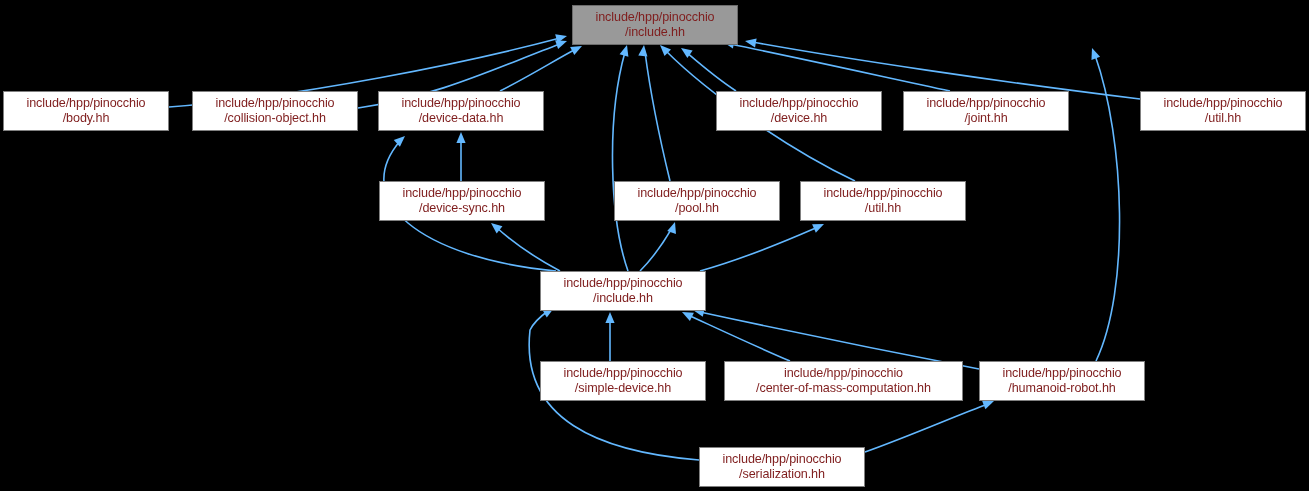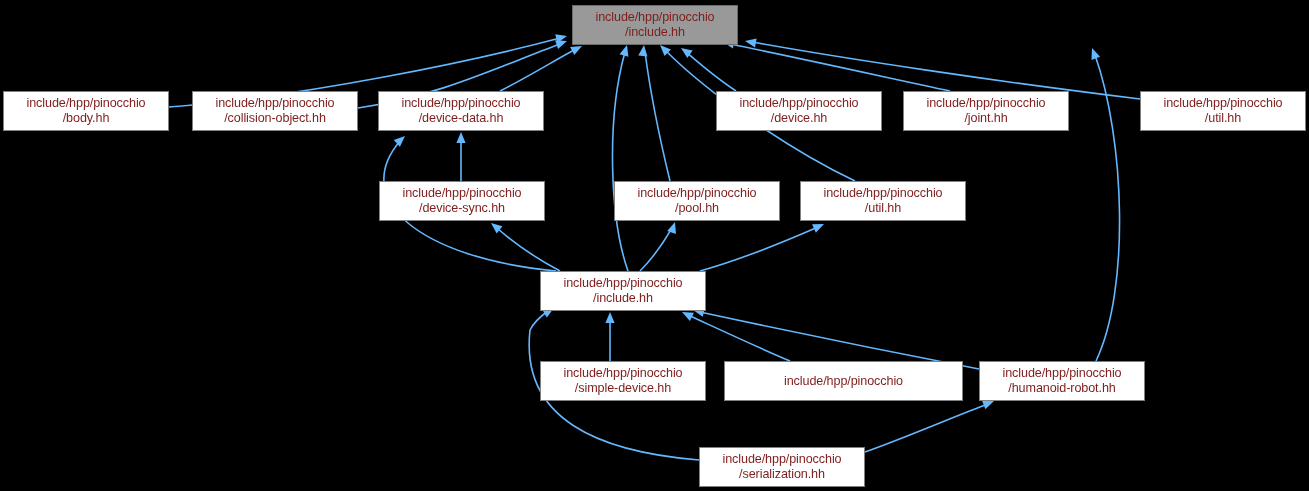--- a/index.html
+++ b/index.html
@@ -134,16 +134,16 @@
     <div class="node" style="left: 192px; top: 91px; width: 166px; height: 40px;"><span class="l1">include/hpp/pinocchio</span><span class="l2">/collision-object.hh</span></div>
     <div class="node" style="left: 378px; top: 91px; width: 166px; height: 40px;"><span class="l1">include/hpp/pinocchio</span><span class="l2">/device-data.hh</span></div>
     <div class="node" style="left: 716px; top: 91px; width: 166px; height: 40px;"><span class="l1">include/hpp/pinocchio</span><span class="l2">/device.hh</span></div>
     <div class="node" style="left: 903px; top: 91px; width: 166px; height: 40px;"><span class="l1">include/hpp/pinocchio</span><span class="l2">/joint.hh</span></div>
     <div class="node" style="left: 1140px; top: 91px; width: 166px; height: 40px;"><span class="l1">include/hpp/pinocchio</span><span class="l2">/util.hh</span></div>
     <div class="node" style="left: 379px; top: 181px; width: 166px; height: 40px;"><span class="l1">include/hpp/pinocchio</span><span class="l2">/device-sync.hh</span></div>
     <div class="node" style="left: 614px; top: 181px; width: 166px; height: 40px;"><span class="l1">include/hpp/pinocchio</span><span class="l2">/pool.hh</span></div>
     <div class="node" style="left: 800px; top: 181px; width: 166px; height: 40px;"><span class="l1">include/hpp/pinocchio</span><span class="l2">/util.hh</span></div>
     <div class="node" style="left: 540px; top: 271px; width: 166px; height: 40px;"><span class="l1">include/hpp/pinocchio</span><span class="l2">/include.hh</span></div>
     <div class="node" style="left: 540px; top: 361px; width: 166px; height: 40px;"><span class="l1">include/hpp/pinocchio</span><span class="l2">/simple-device.hh</span></div>
-    <div class="node" style="left: 724px; top: 361px; width: 239px; height: 40px;"><span class="l1">include/hpp/pinocchio</span></div>
+    <div class="node" style="left: 724px; top: 361px; width: 239px; height: 40px;"><span class="l1">include/hpp/pinocchio</span><span class="l2">/center-of-mass-computation.hh</span></div>
     <div class="node" style="left: 979px; top: 361px; width: 166px; height: 40px;"><span class="l1">include/hpp/pinocchio</span><span class="l2">/humanoid-robot.hh</span></div>
     <div class="node" style="left: 699px; top: 447px; width: 166px; height: 40px;"><span class="l1">include/hpp/pinocchio</span><span class="l2">/serialization.hh</span></div>
   </div>
 
 </body></html>

